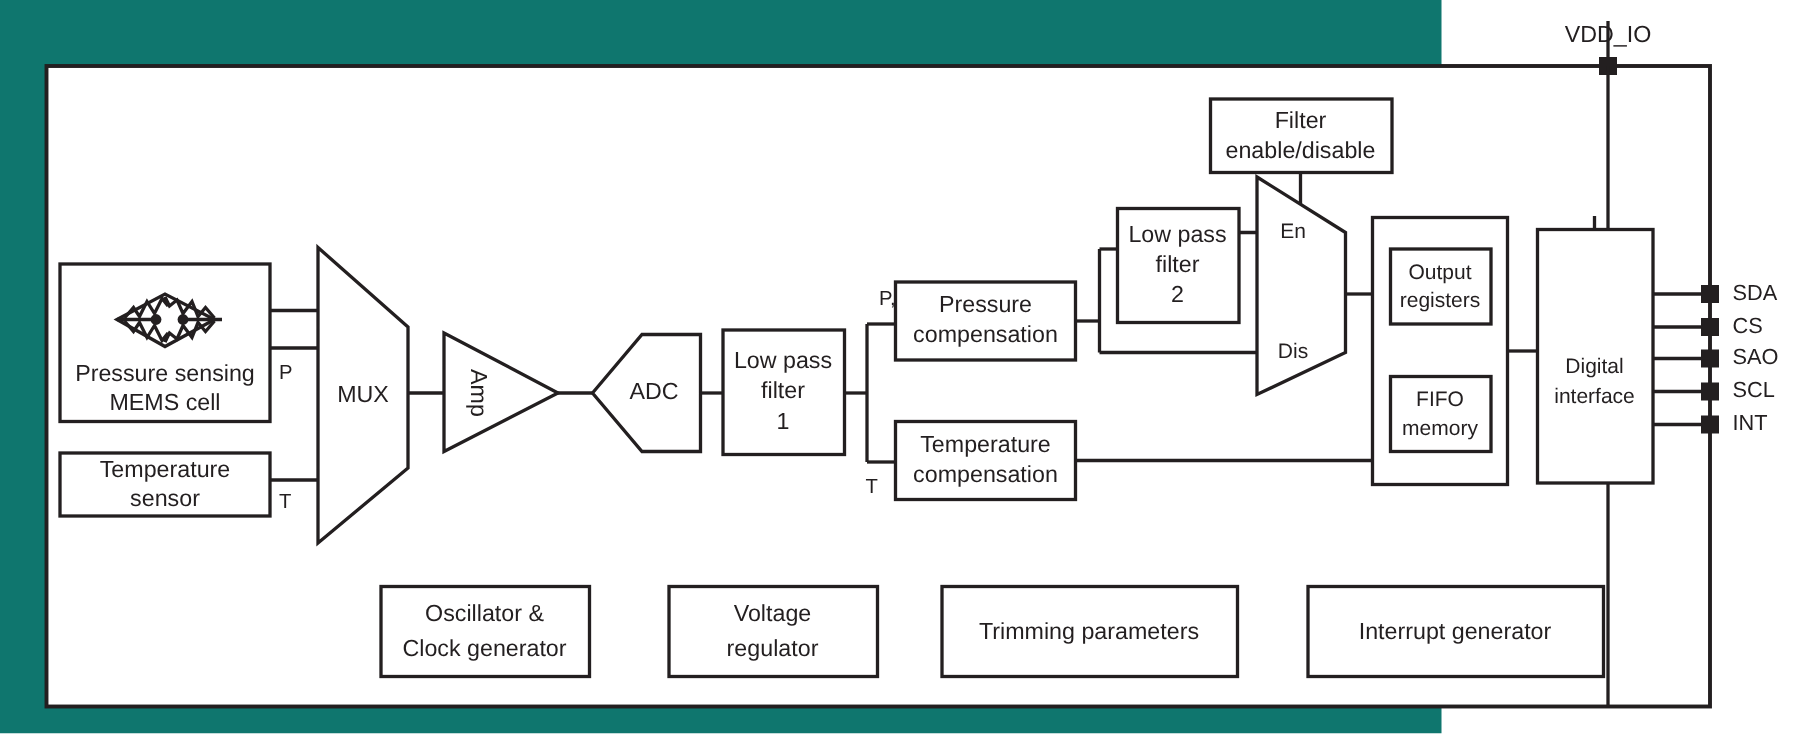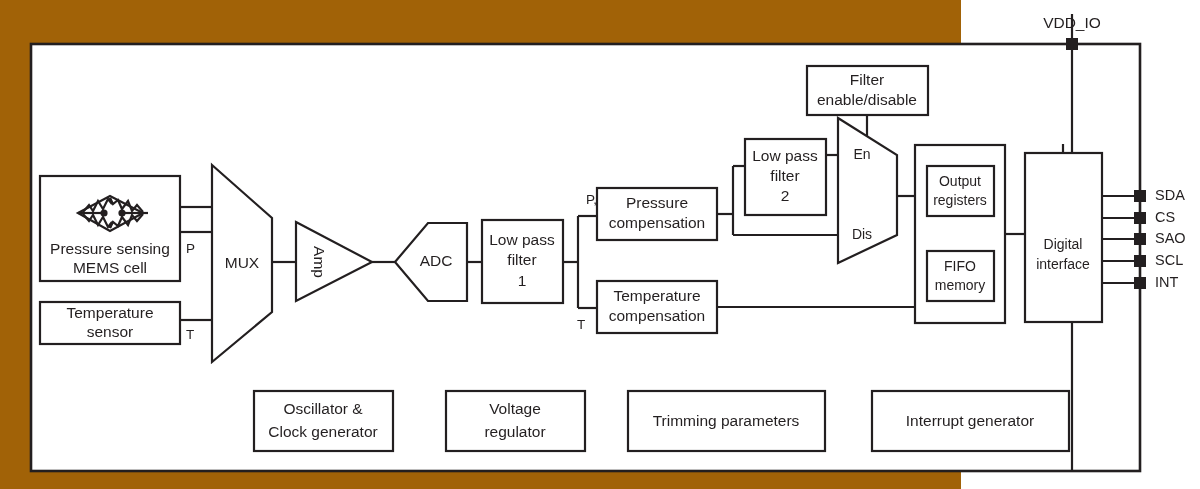--- a/index.html
+++ b/index.html
@@ -4,21 +4,21 @@
 <style>
   html, body {
     margin: 0;
     padding: 0;
     background: #ffffff;
   }
   #canvas {
     position: relative;
     width: 961px;
     height: 489px;
-    background: #a16207;
+    background: #0f766e;
     font-family: "Liberation Sans", sans-serif;
   }
   svg { display: block; }
   .shape {
     fill: #ffffff;
     stroke: #231f20;
     stroke-width: 2.2;
     stroke-linejoin: miter;
   }
   .chassis {

